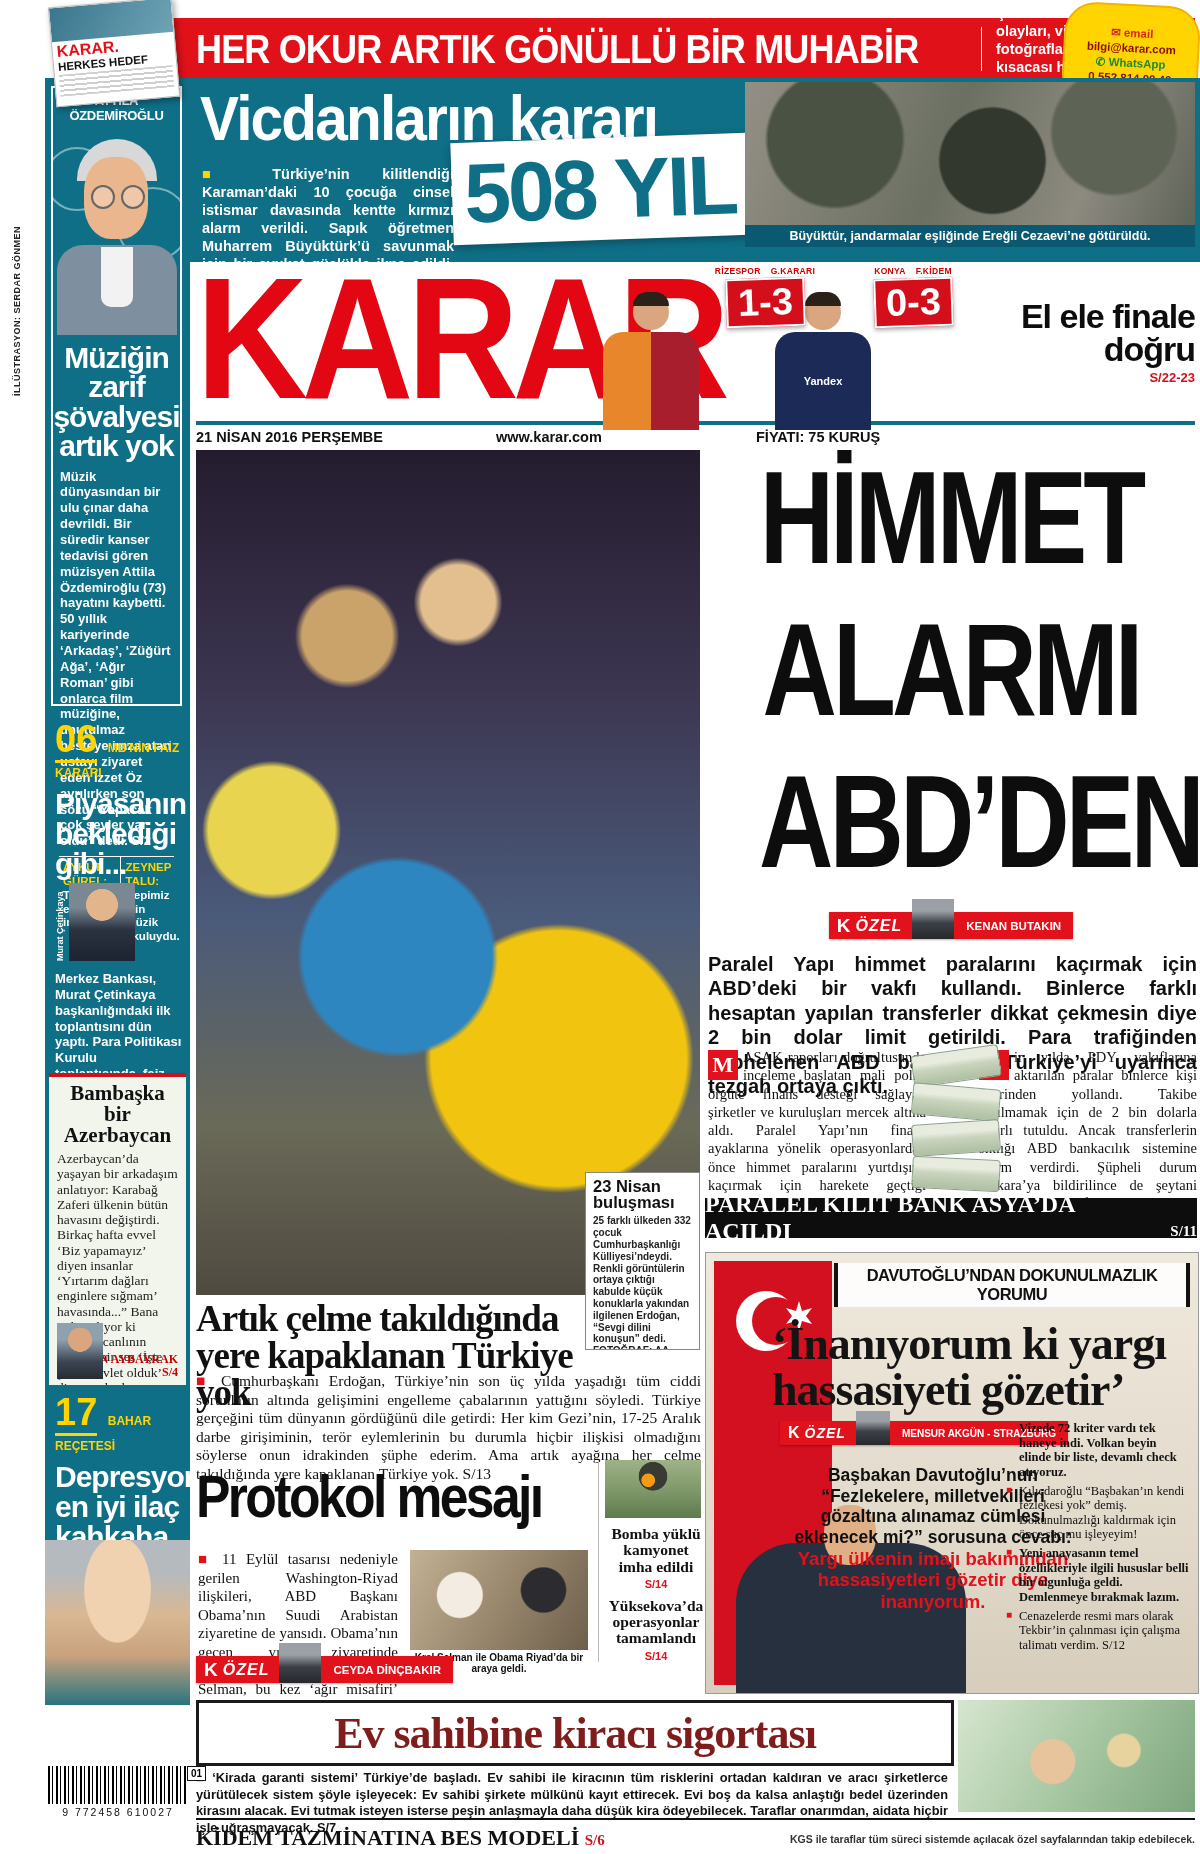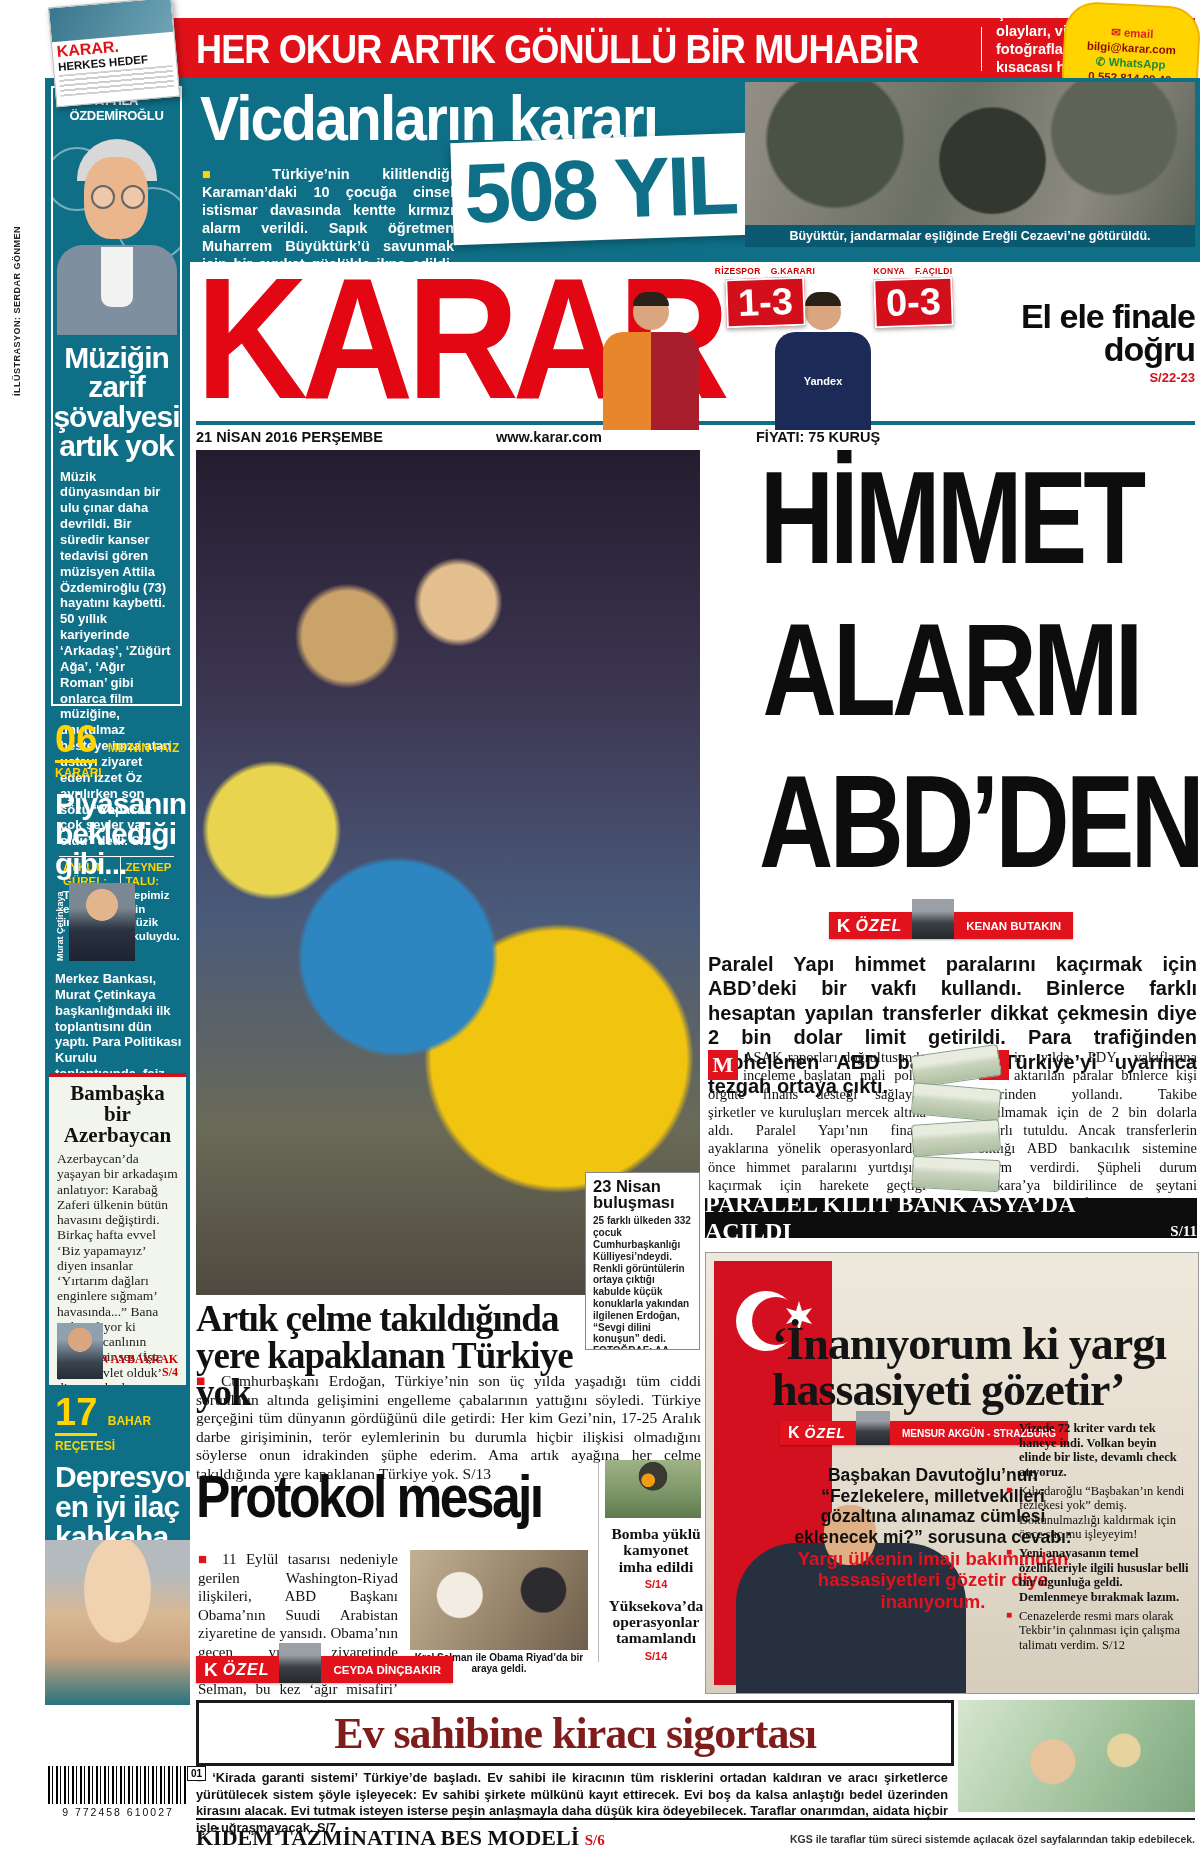--- a/index.html
+++ b/index.html
@@ -327,21 +327,21 @@
     </div>
   </div>
   <div class="abs score-unit" style="left:698px;top:266px;width:134px;">
     <div class="score-teams">
       <span>RİZESPOR</span><span>G.KARARI</span>
     </div>
     <div class="score-box">1-3</div>
   </div>
   <div class="abs score-unit" style="left:846px;top:266px;width:134px;">
     <div class="score-teams">
-      <span>KONYA</span><span>F.AÇILDI</span>
+      <span>KONYA</span><span>F.KİDEM</span>
     </div>
     <div class="score-box">0-3</div>
   </div>
   <div class="abs finale">
     <div class="finale-t">El ele finale doğru</div>
     <div class="finale-p">S/22-23</div>
   </div>
   <div class="abs dateline">
     <span class="dl-date">21 NİSAN 2016 PERŞEMBE</span>
     <span class="dl-web">www.karar.com</span>
@@ -386,20 +386,23 @@
   <div class="abs dav-box">
     <div class="dav-flag">
       <svg width="118" height="120" viewBox="0 0 118 120">
         <circle cx="52" cy="60" r="30" fill="#fff"></circle>
         <circle cx="62" cy="60" r="24" fill="#d3101f"></circle>
         <polygon fill="#fff" points="88,60 98,63 92,55 98,47 88,50 85,40 82,50 72,47 78,55 72,63 82,60 85,70"></polygon>
       </svg>
     </div>
     <div class="dav-fig"></div>
     <div class="dav-face"></div>
+    <div class="dav-kicker">
+      <span>DAVUTOĞLU’NDAN DOKUNULMAZLIK YORUMU</span>
+    </div>
     <div class="dav-headline">‘İnanıyorum ki yargı hassasiyeti gözetir’</div>
     <div class="dav-ozel">
       <span class="ozel-bar" style="height:24px;">
         <span class="ozel-k" style="font-size:16px;">K</span>
         <span class="ozel-t" style="font-size:14px;">ÖZEL</span>
         <span class="ozel-portrait" style="width:34px;height:34px;"></span>
         <span class="ozel-name" style="font-size:10px;">MENSUR AKGÜN - STRAZBURG</span>
       </span>
     </div>
     <div class="dav-lead">

